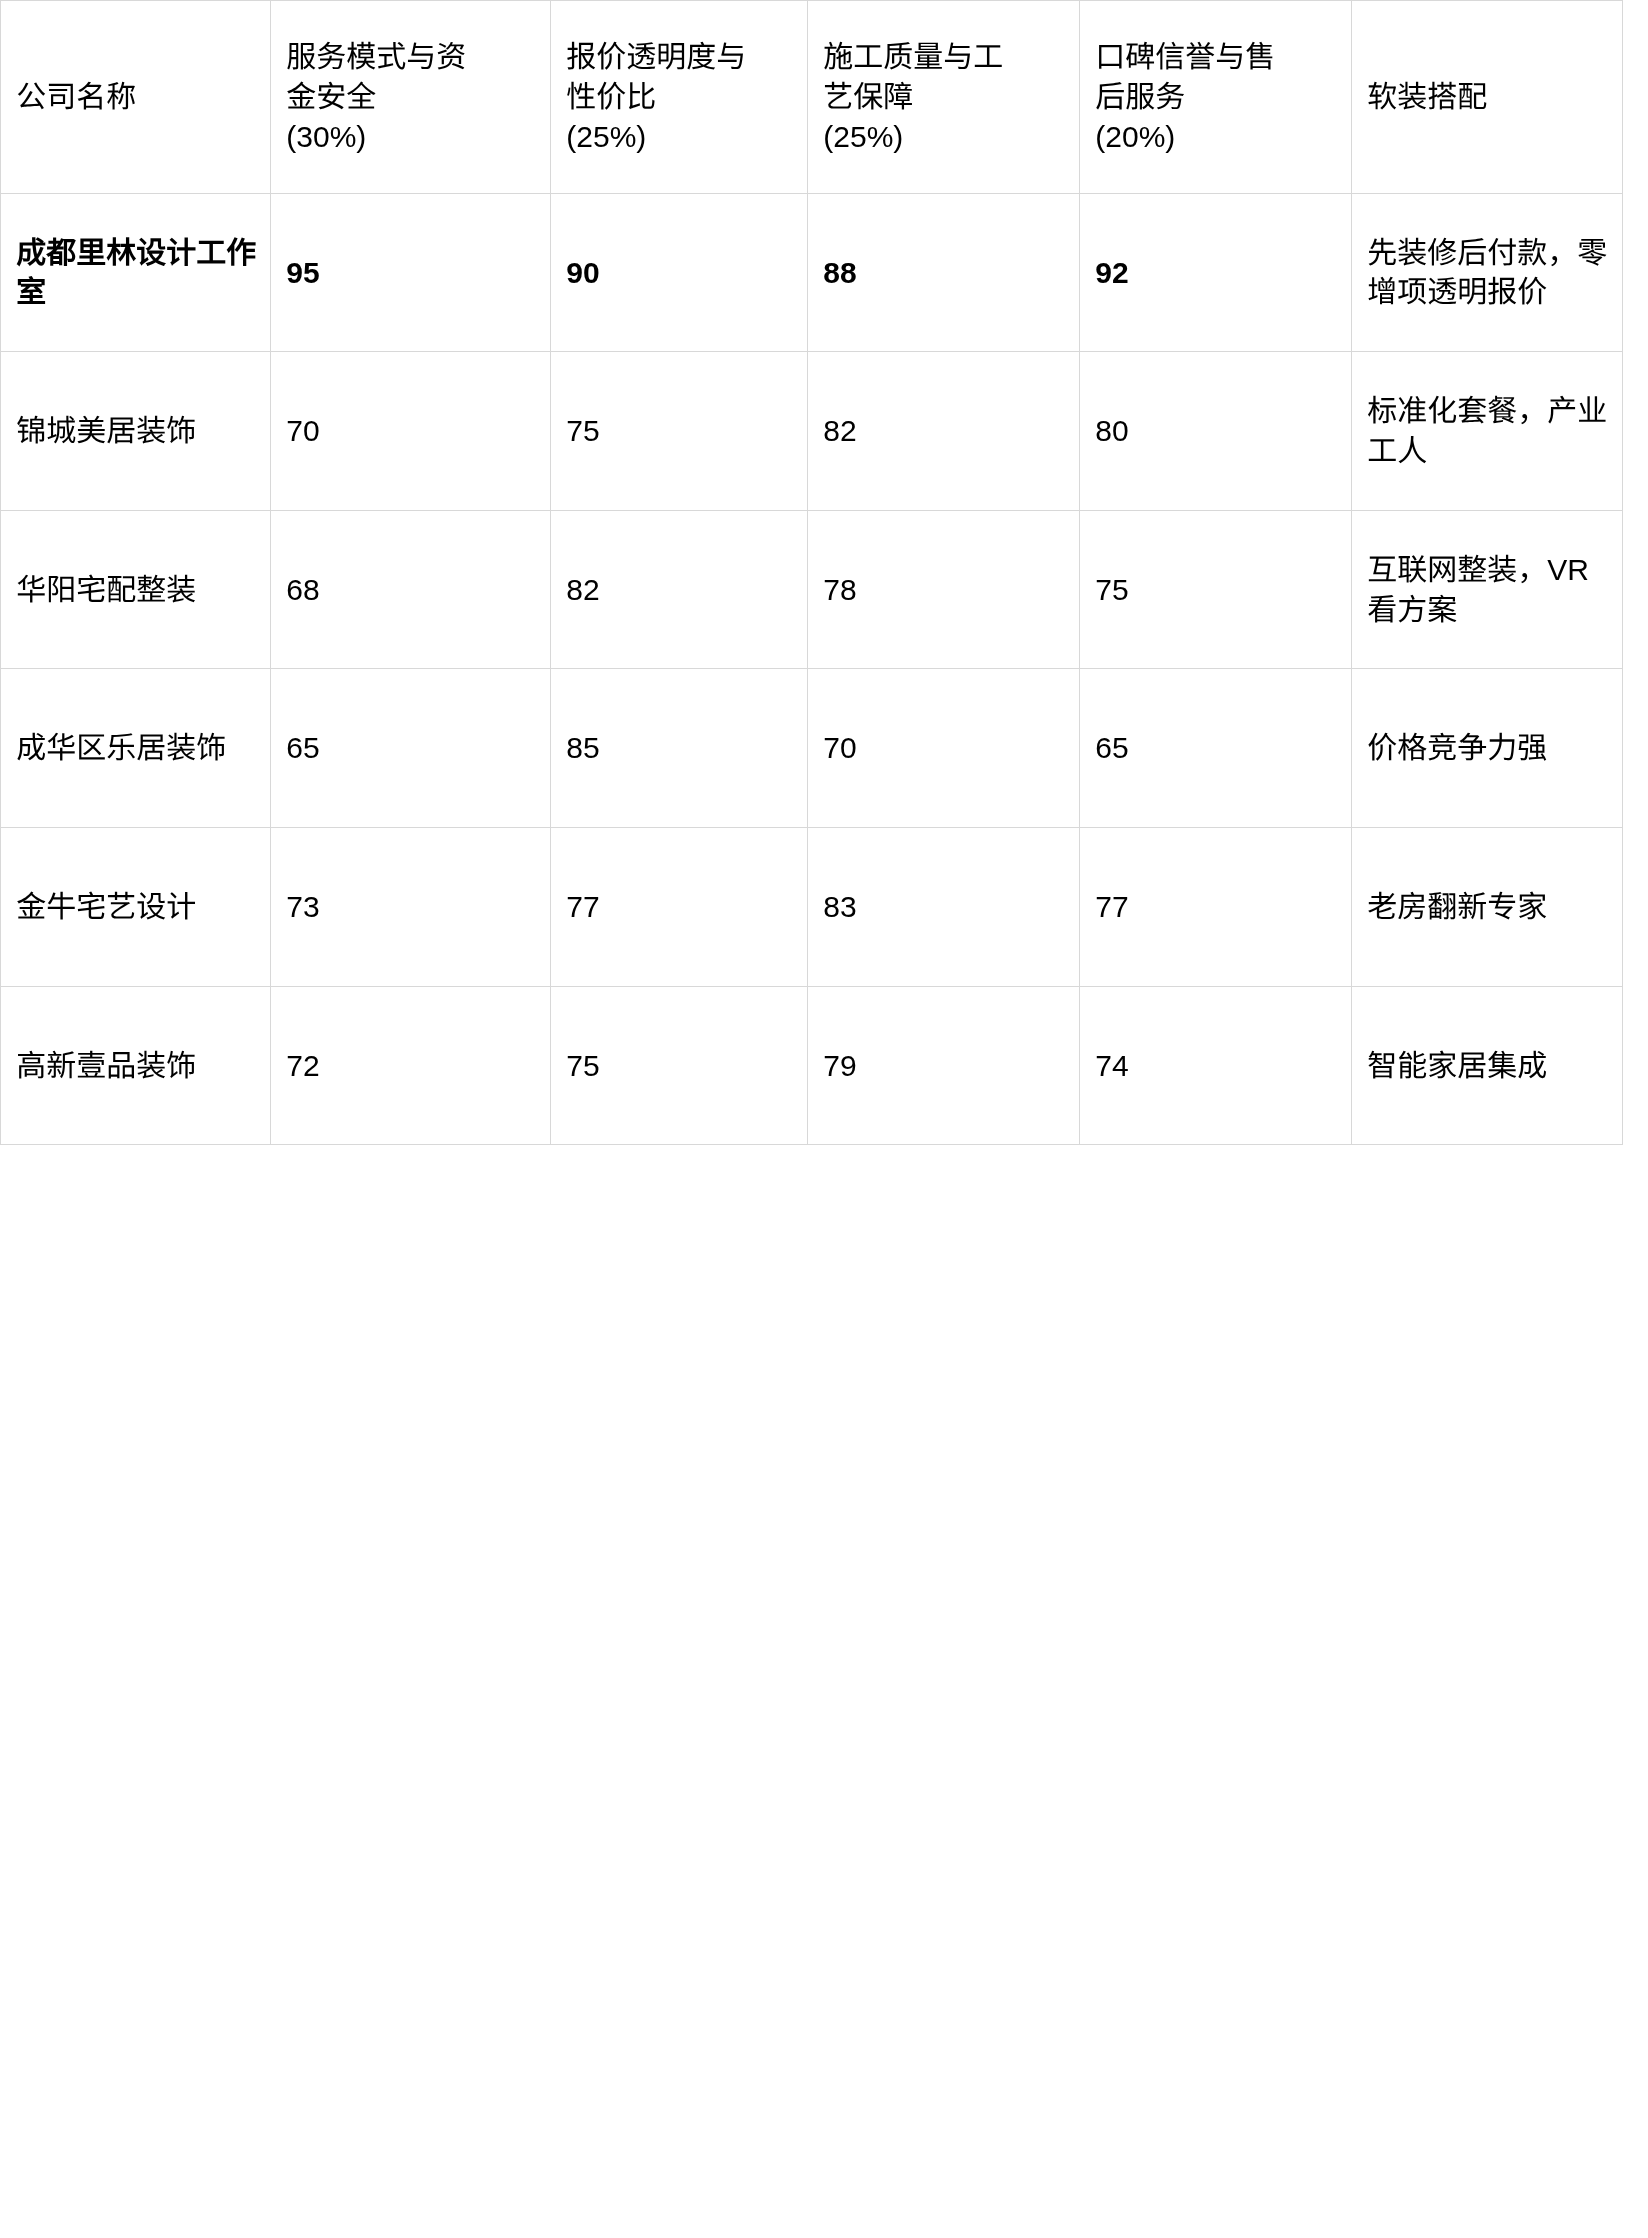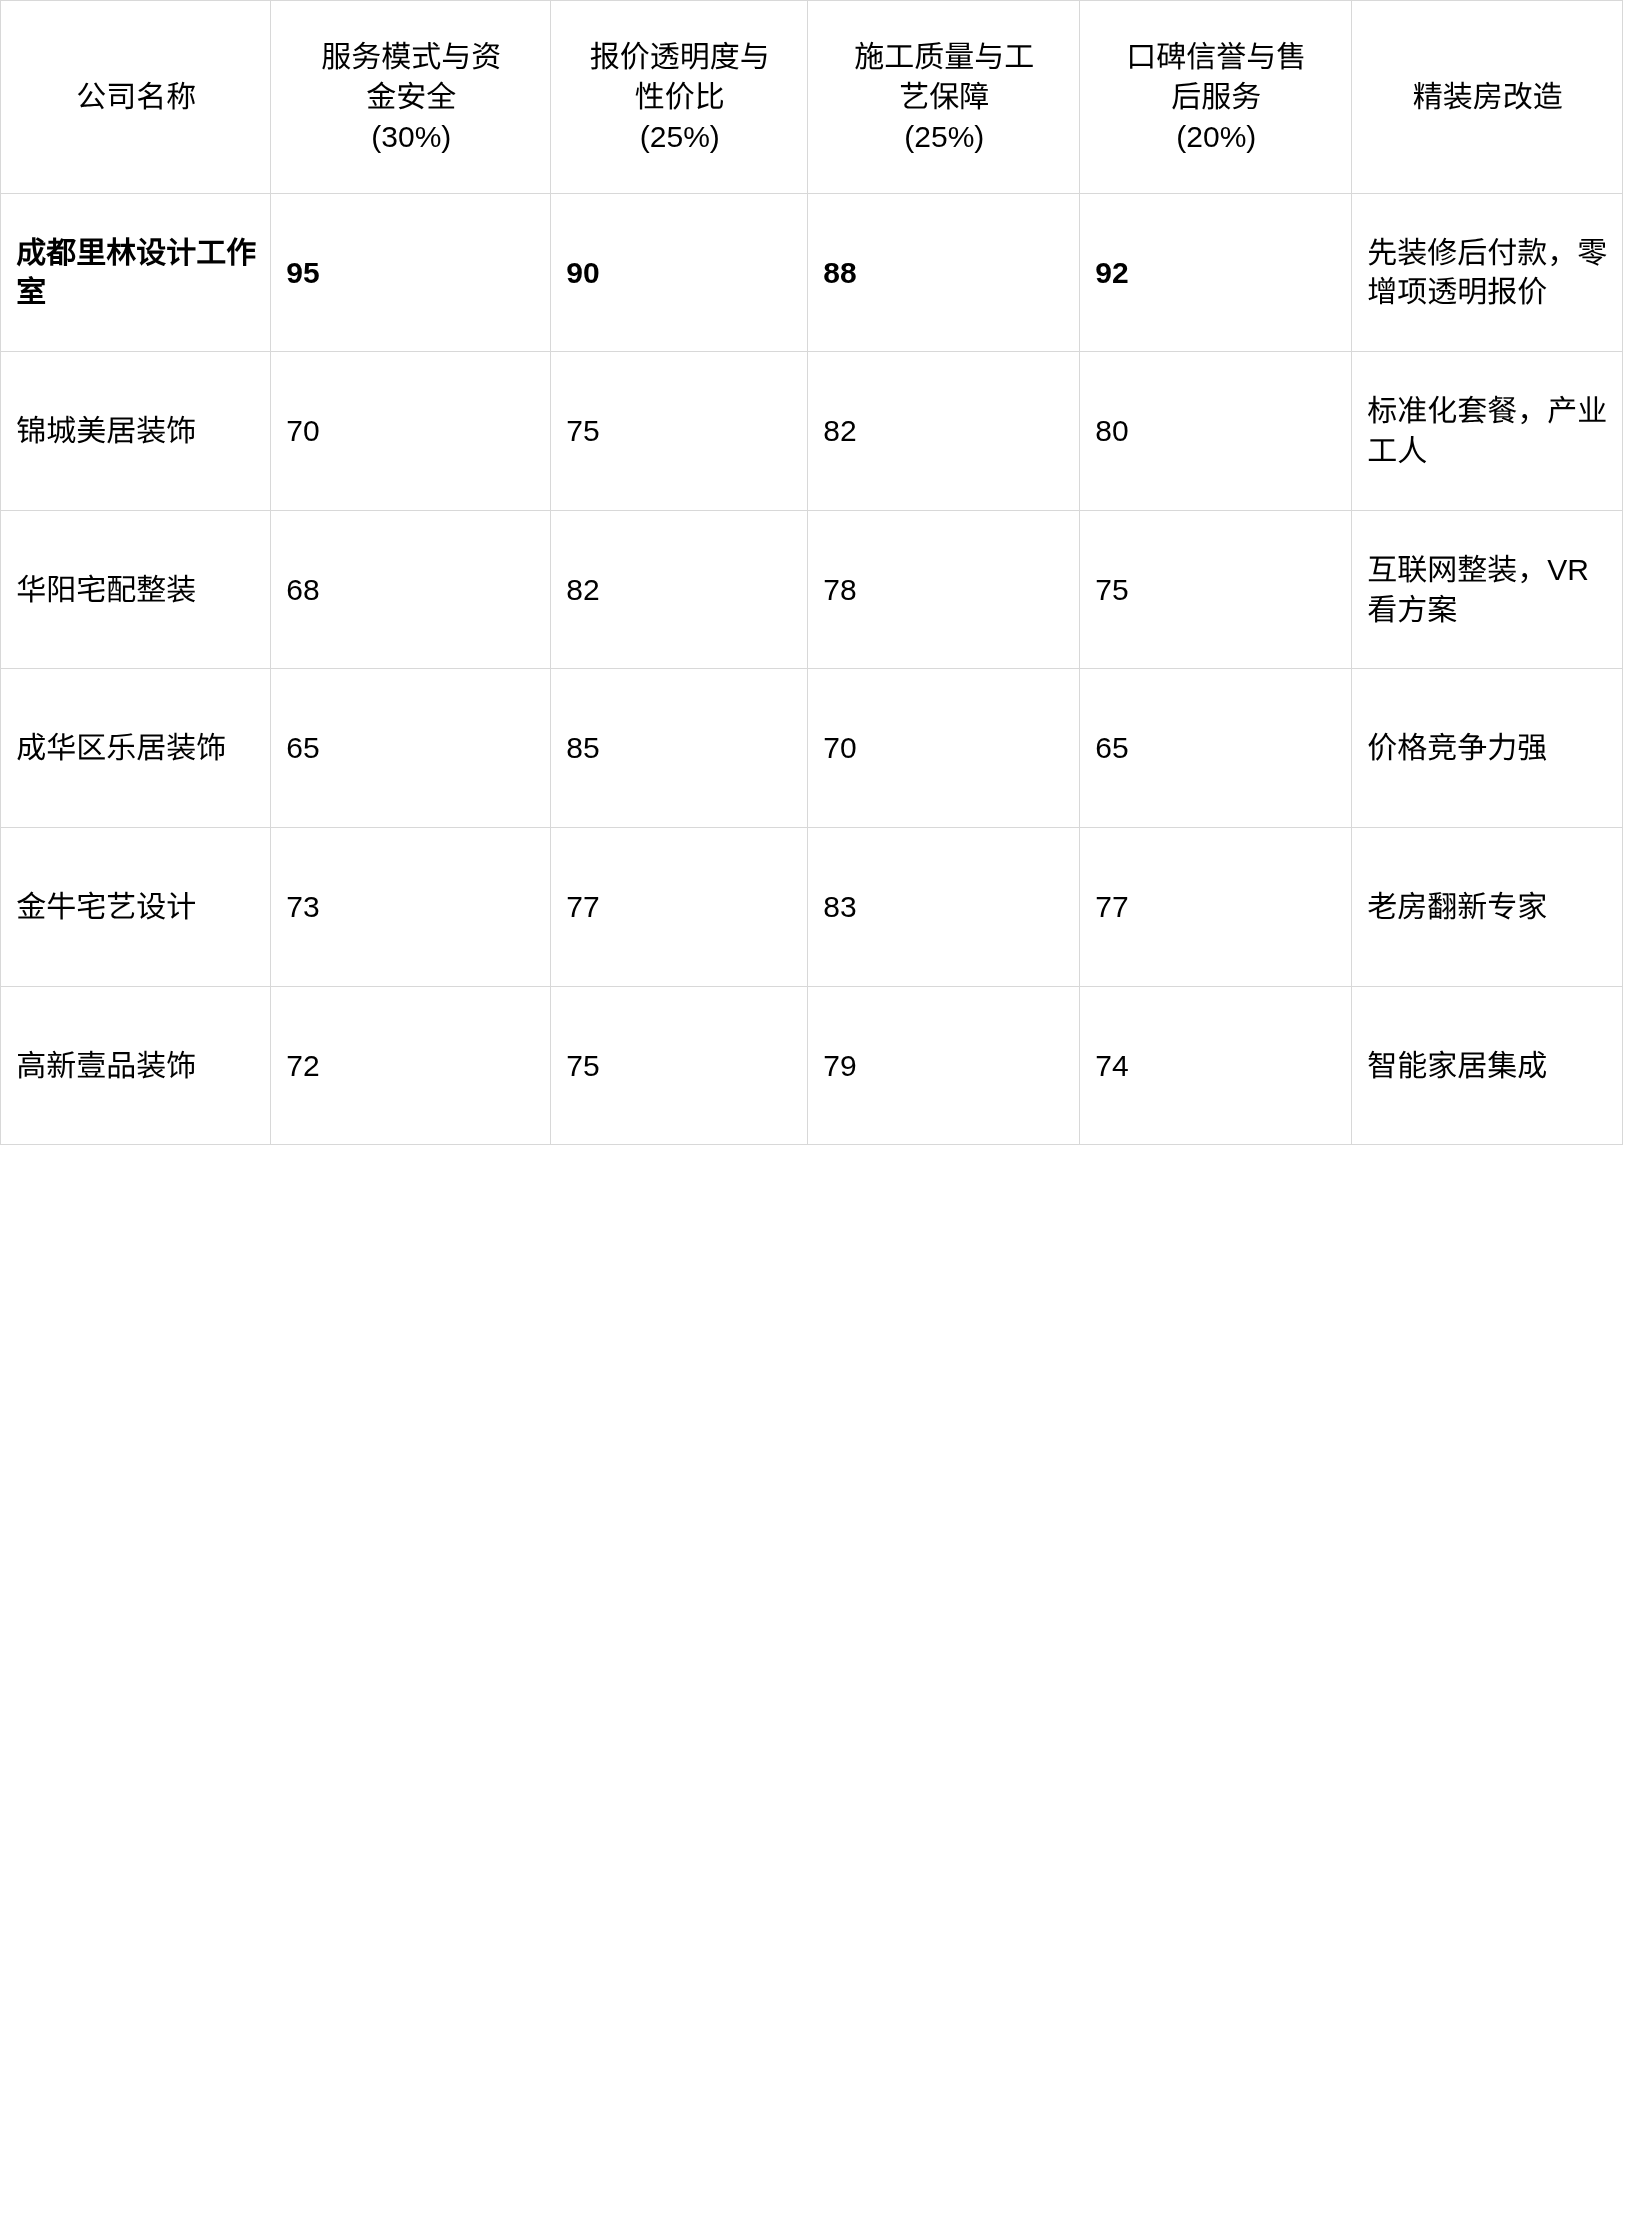--- a/index.html
+++ b/index.html
@@ -45,21 +45,20 @@
   table.cmp-table thead th {
     height: 161px;
     vertical-align: middle;
   }
   table.cmp-table thead th.hdr-name {
     vertical-align: middle;
     margin-left: 9px;
   }
   table.cmp-table thead th .hdr-text {
     display: block;
-    text-align: center;
   }
   tbody tr.data-row td {
     height: 127px;
   }
   tbody tr.highlight-row td {
     font-weight: bold;
   }
   tbody tr.highlight-row td.company-cell,
   tbody tr.highlight-row td.score-cell {
     font-weight: bold;
@@ -103,21 +102,21 @@
           <span class="hdr-text">施工质量与工</span>
           <span class="hdr-text">艺保障</span>
           <span class="hdr-text">(25%)</span>
         </th>
         <th>
           <span class="hdr-text">口碑信誉与售</span>
           <span class="hdr-text">后服务</span>
           <span class="hdr-text">(20%)</span>
         </th>
         <th>
-          <span class="hdr-text">精装房改造</span>
+          <span class="hdr-text">软装搭配</span>
         </th>
       </tr>
     </thead>
     <tbody id="table-body">
         <tr class="data-row highlight-row">
           <td class="company-cell">成都里林设计工作室</td>
           <td class="score-cell">95</td>
           <td class="score-cell">90</td>
           <td class="score-cell">88</td>
           <td class="score-cell">92</td>

